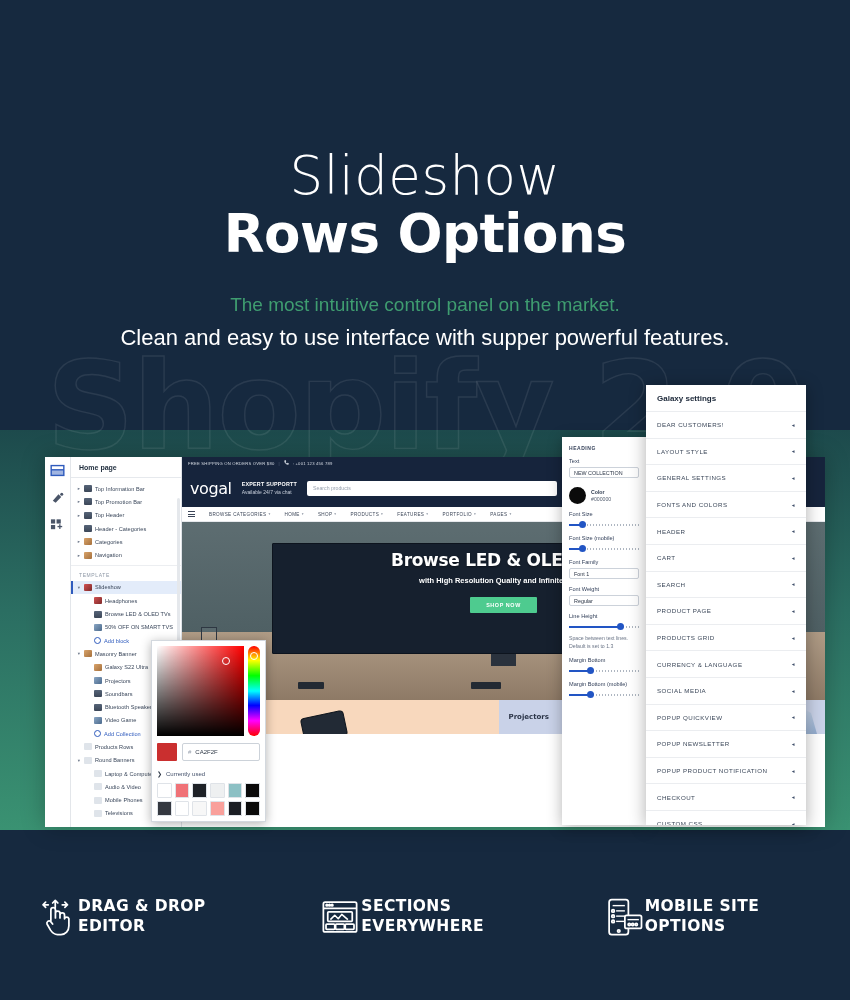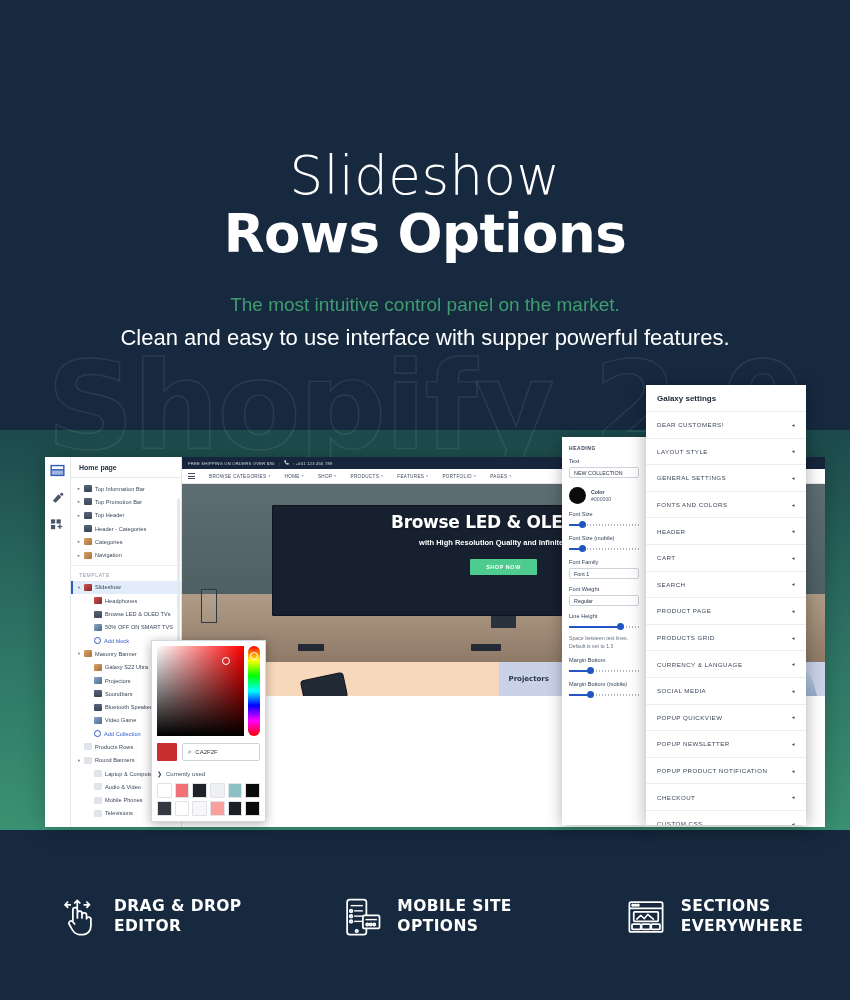--- a/index.html
+++ b/index.html
@@ -437,22 +437,21 @@
     position: absolute;
     left: 0; right: 0; top: 862px; height: 110px;
     display: flex;
     align-items: center;
     z-index: 6;
   }
   .feat {
     flex: 1;
     display: flex;
     align-items: center;
-    gap: 14px;
-    padding-left: 58px;
+    padding-left: 36px;
   }
   .feat-icon { width: 42px; height: 42px; color: #fff; flex: 0 0 42px; }
   .feat-icon svg { width: 100%; height: 100%; display: block; }
   .feat-text {
     font-size: 15.5px;
     font-weight: bold;
     color: #fff;
     line-height: 1.28;
     letter-spacing: 0.4px;
     font-family: "DejaVu Sans", sans-serif;
@@ -637,20 +636,30 @@
         <span>FREE SHIPPING ON ORDERS OVER $80</span>
         <span class="sep">|</span>
         <span>
           <svg width="5" height="5" viewBox="0 0 16 16" fill="#d6dbe4">
               <path d="M3 1 L6 1 L7 5 L5 6 C6 9 7 10 10 11 L11 9 L15 10 L15 13 C15 14 14 15 13 15 C7 15 1 9 1 3 C1 2 2 1 3 1 Z"></path>
             </svg>
         </span>
         <span>: +001 123 456 789</span>
       </div>
 
+      <div class="header-main">
+        <div class="logo">vogal</div>
+        <div>
+          <div class="support-title">EXPERT SUPPORTT</div>
+          <div class="support-sub">Available 24/7 via chat</div>
+        </div>
+        <div class="search-box">
+          <span>Search products</span>
+        </div>
+      </div>
 
       <div class="navbar">
         <span class="burger">
             <i></i>
             <i></i>
             <i></i>
           </span>
         <div id="nav-items" style="display:flex;align-items:center;gap:14px;">
             <span class="nav-item">
               <span>BROWSE CATEGORIES</span>
@@ -894,20 +903,41 @@
       </span>
       <div class="feat-text">
         <div>DRAG &amp; DROP</div>
         <div>EDITOR</div>
       </div>
     </div>
 
     <div class="feat">
       <span class="feat-icon">
         <svg viewBox="0 0 48 48" fill="none" stroke="currentColor" stroke-width="2" stroke-linejoin="round">
+          <rect x="5" y="7" width="38" height="34" rx="2"></rect>
+          <path d="M5 14 h38"></path>
+          <circle cx="9" cy="10.5" r="0.9" fill="currentColor"></circle>
+            <circle cx="12" cy="10.5" r="0.9" fill="currentColor"></circle>
+            <circle cx="15" cy="10.5" r="0.9" fill="currentColor"></circle>
+          <rect x="10" y="18" width="28" height="11" rx="1"></rect>
+          <path d="M13 27 l5-5 4 4 4-5 7 6" stroke-width="1.8"></path>
+          <rect x="8" y="32" width="10" height="6" rx="1"></rect>
+          <rect x="19" y="32" width="10" height="6" rx="1"></rect>
+          <rect x="30" y="32" width="10" height="6" rx="1"></rect>
+        </svg>
+      </span>
+      <div class="feat-text">
+        <div>SECTIONS</div>
+        <div>EVERYWHERE</div>
+      </div>
+    </div>
+
+    <div class="feat">
+      <span class="feat-icon">
+        <svg viewBox="0 0 48 48" fill="none" stroke="currentColor" stroke-width="2" stroke-linejoin="round">
           <rect x="7" y="4" width="22" height="40" rx="3"></rect>
           <path d="M11 11 h14" stroke-width="1.6"></path>
           <circle cx="11.5" cy="17" r="1.5"></circle>
             <path d="M15 17 h10" stroke-width="1.6"></path>
           <circle cx="11.5" cy="23" r="1.5"></circle>
             <path d="M15 23 h10" stroke-width="1.6"></path>
           <circle cx="11.5" cy="29" r="1.5"></circle>
             <path d="M15 29 h10" stroke-width="1.6"></path>
           <circle cx="18" cy="40" r="1.4"></circle>
           <rect x="25" y="22" width="19" height="15" rx="2" fill="#16293f"></rect>
@@ -916,35 +946,14 @@
             <circle cx="34" cy="32.5" r="1.3"></circle>
             <circle cx="38" cy="32.5" r="1.3"></circle>
         </svg>
       </span>
       <div class="feat-text">
         <div>MOBILE SITE</div>
         <div>OPTIONS</div>
       </div>
     </div>
 
-    <div class="feat">
-      <span class="feat-icon">
-        <svg viewBox="0 0 48 48" fill="none" stroke="currentColor" stroke-width="2" stroke-linejoin="round">
-          <rect x="5" y="7" width="38" height="34" rx="2"></rect>
-          <path d="M5 14 h38"></path>
-          <circle cx="9" cy="10.5" r="0.9" fill="currentColor"></circle>
-            <circle cx="12" cy="10.5" r="0.9" fill="currentColor"></circle>
-            <circle cx="15" cy="10.5" r="0.9" fill="currentColor"></circle>
-          <rect x="10" y="18" width="28" height="11" rx="1"></rect>
-          <path d="M13 27 l5-5 4 4 4-5 7 6" stroke-width="1.8"></path>
-          <rect x="8" y="32" width="10" height="6" rx="1"></rect>
-          <rect x="19" y="32" width="10" height="6" rx="1"></rect>
-          <rect x="30" y="32" width="10" height="6" rx="1"></rect>
-        </svg>
-      </span>
-      <div class="feat-text">
-        <div>SECTIONS</div>
-        <div>EVERYWHERE</div>
-      </div>
-    </div>
-
   </div>
 </div>
 
 </body></html>

